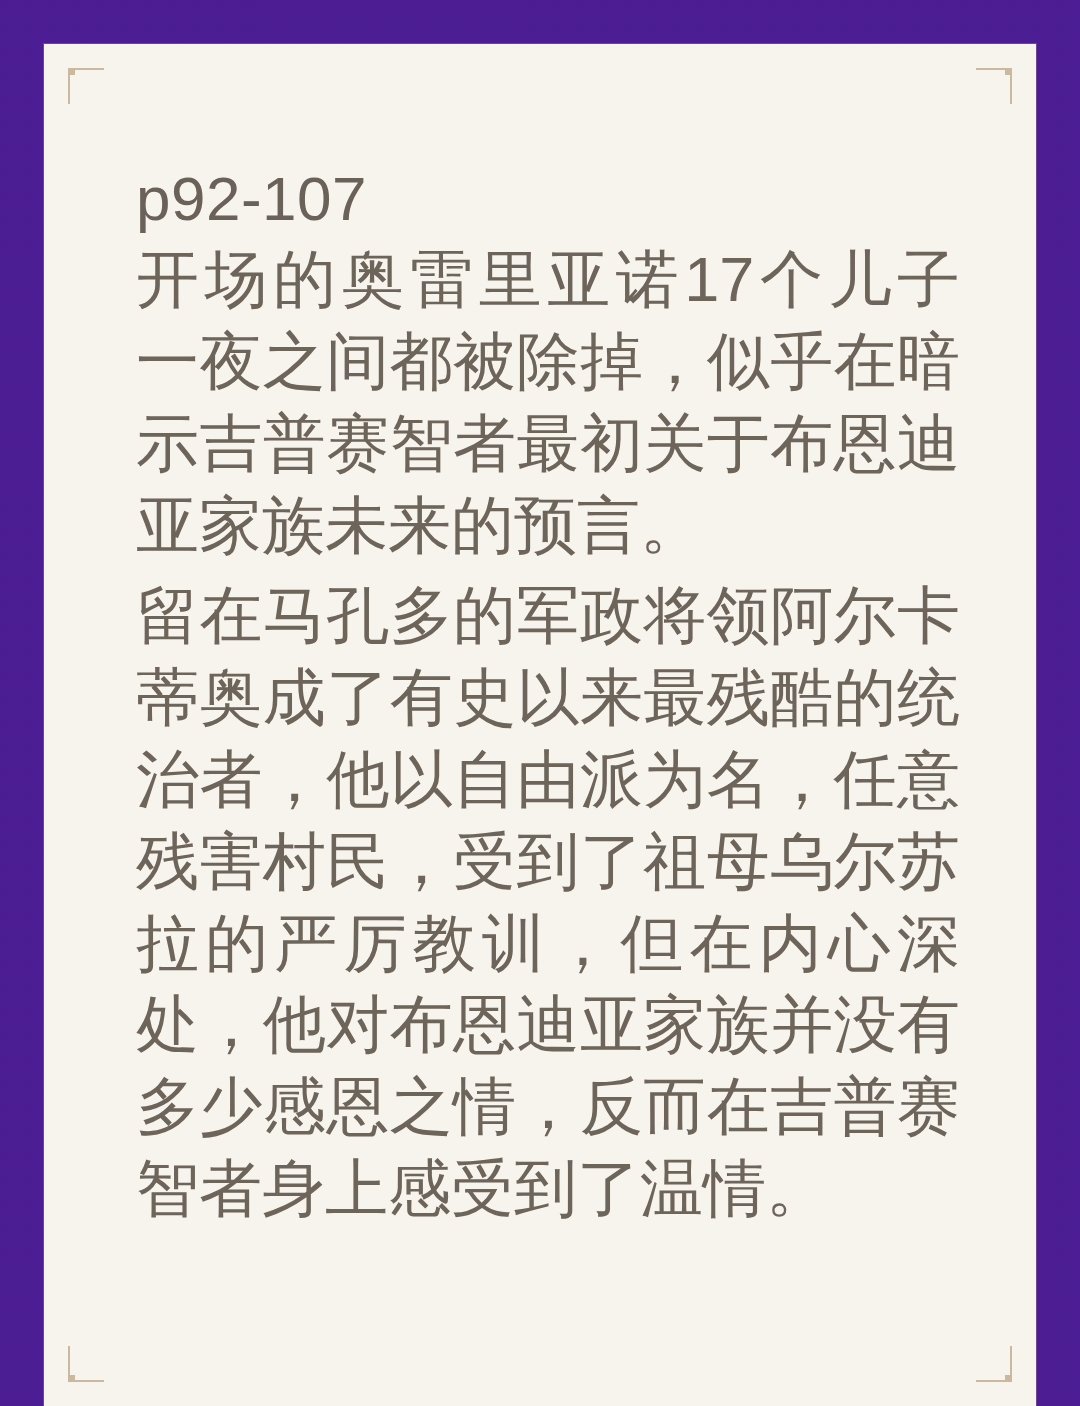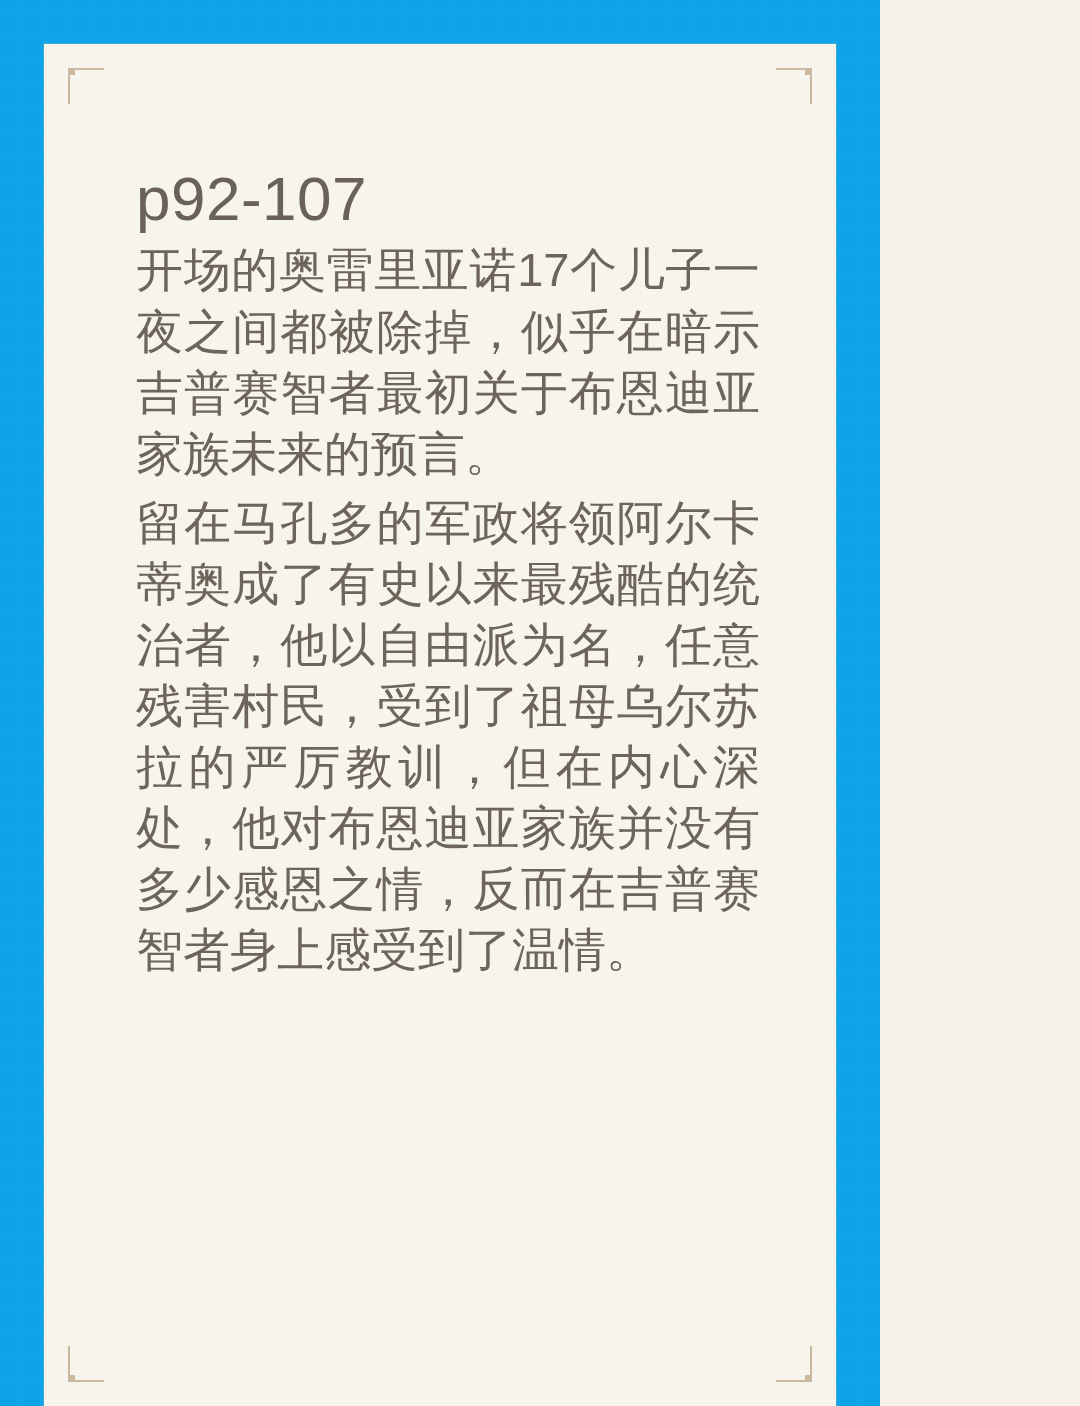--- a/index.html
+++ b/index.html
@@ -9,23 +9,23 @@
   body {
     width: 1080px;
     height: 1406px;
     background: #f5f1ea;
     font-family: "Liberation Sans", "DejaVu Sans", sans-serif;
     overflow: hidden;
   }
 
   .page {
     position: relative;
-    width: 880px;
+    width: 1080px;
     height: 1406px;
-    background: #0ea5e9;
+    background: #4c1d95;
     box-sizing: border-box;
   }
 
   
   .paper-texture {
     position: absolute;
     inset: 0;
     background-image:
       repeating-linear-gradient(0deg, rgba(0,0,0,0.012) 0px, rgba(0,0,0,0.012) 1px, rgba(255,255,255,0) 1px, rgba(255,255,255,0) 3px),
       repeating-linear-gradient(90deg, rgba(0,0,0,0.010) 0px, rgba(0,0,0,0.010) 1px, rgba(255,255,255,0) 1px, rgba(255,255,255,0) 3px);
@@ -80,21 +80,21 @@
     font-size: 62px;
     line-height: 1.12;
     color: #6a6158;
     font-weight: 400;
     letter-spacing: 0.5px;
     margin: 0 0 6px 0;
     font-family: "Liberation Sans", "DejaVu Sans", sans-serif;
   }
 
   .body-text {
-    font-size: 47px;
+    font-size: 63px;
     line-height: 1.30;
     color: #6d645a;
     font-weight: 400;
     margin: 0;
     text-align: justify;
     text-justify: inter-character;
     font-family: "Liberation Sans", "DejaVu Sans", sans-serif;
   }
 
   .para {

